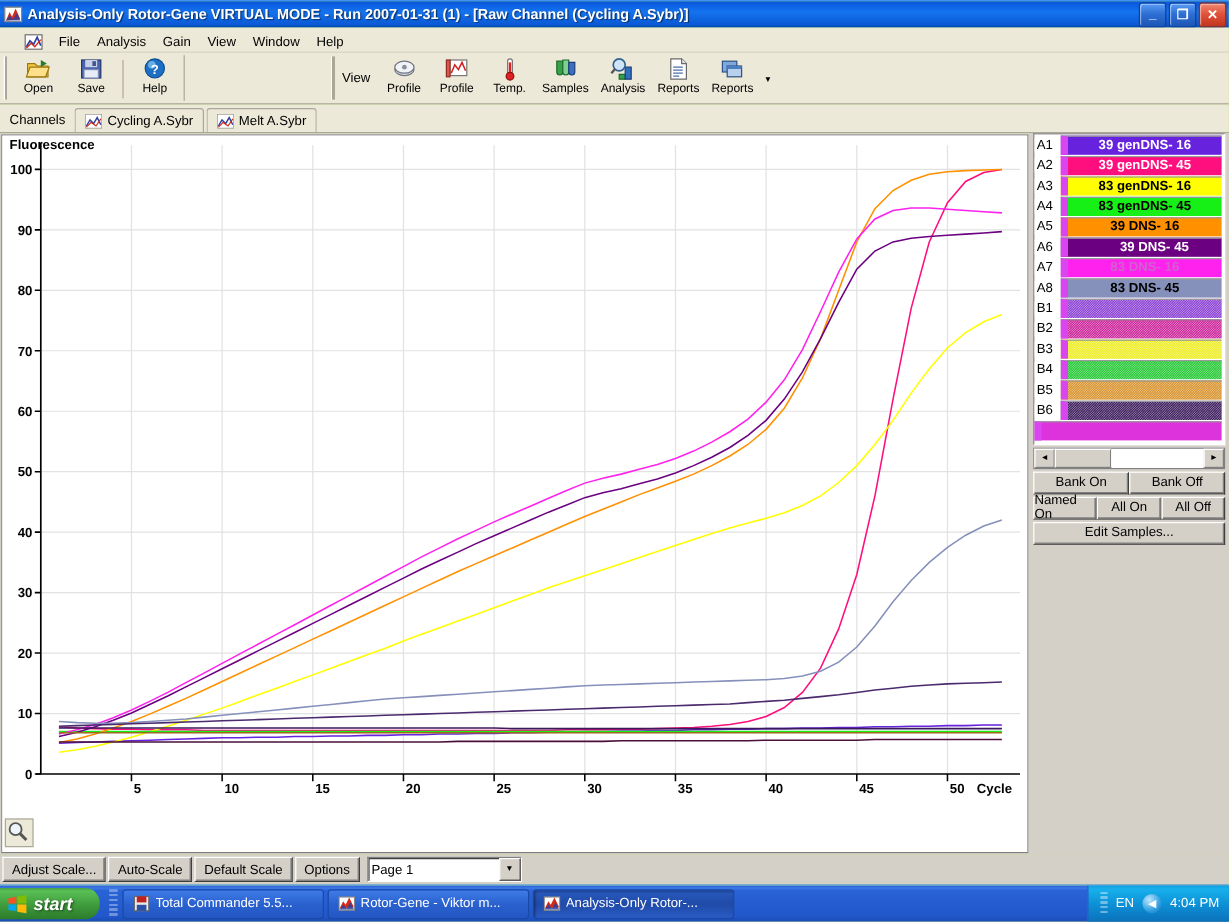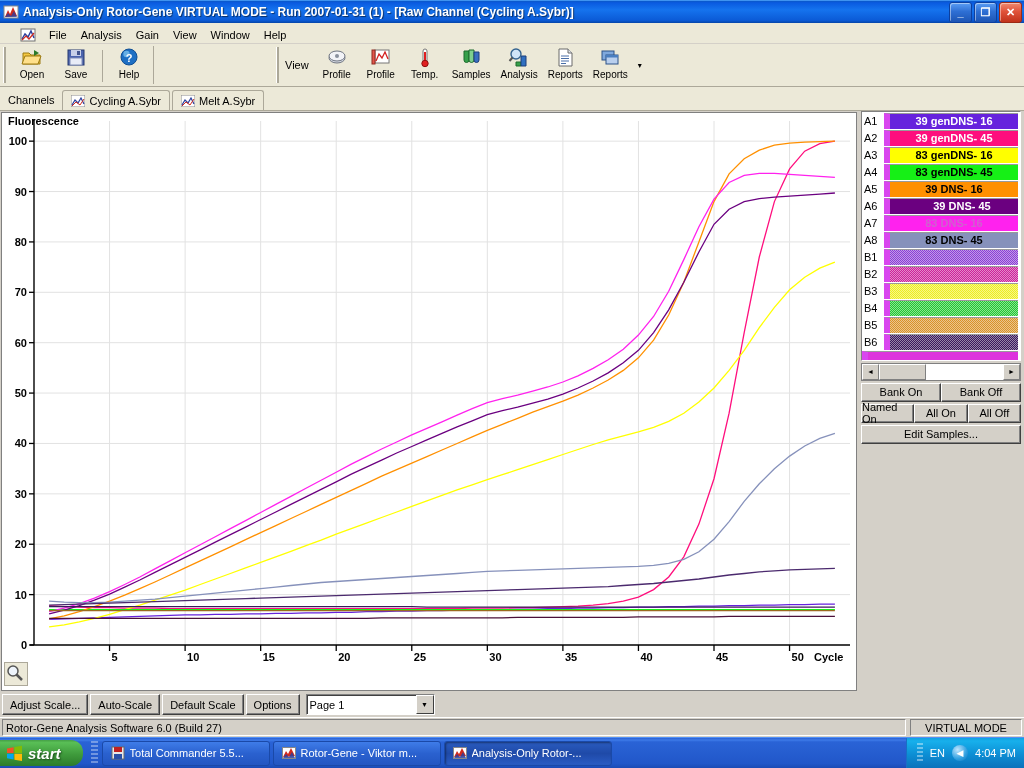--- a/index.html
+++ b/index.html
@@ -632,24 +632,20 @@
     <div class="bbtn">Adjust Scale...</div>
     <div class="bbtn">Auto-Scale</div>
     <div class="bbtn">Default Scale</div>
     <div class="bbtn">Options</div>
     <div class="combo">
       <div class="cv">Page 1</div>
       <div class="carrow">▼</div>
     </div>
   </div>
 
-  <div class="statusbar">
-    <div class="sb-main">Rotor-Gene Analysis Software 6.0 (Build 27)</div>
-    <div class="sb-right">VIRTUAL MODE</div>
-  </div>
 
   <div class="taskbar">
     <div class="startbtn">
       <div class="startlogo">
         <svg width="17" height="17" viewBox="0 0 17 17">
           <path d="M1 3.5 L7.6 2.3 L7.6 8 L1 8 Z" fill="#f35325"></path>
           <path d="M8.4 2.1 L16 0.8 L16 8 L8.4 8 Z" fill="#81bc06"></path>
           <path d="M1 8.8 L7.6 8.8 L7.6 14.4 L1 13.3 Z" fill="#05a6f0"></path>
           <path d="M8.4 8.8 L16 8.8 L16 16 L8.4 14.7 Z" fill="#ffba08"></path>
         </svg>

